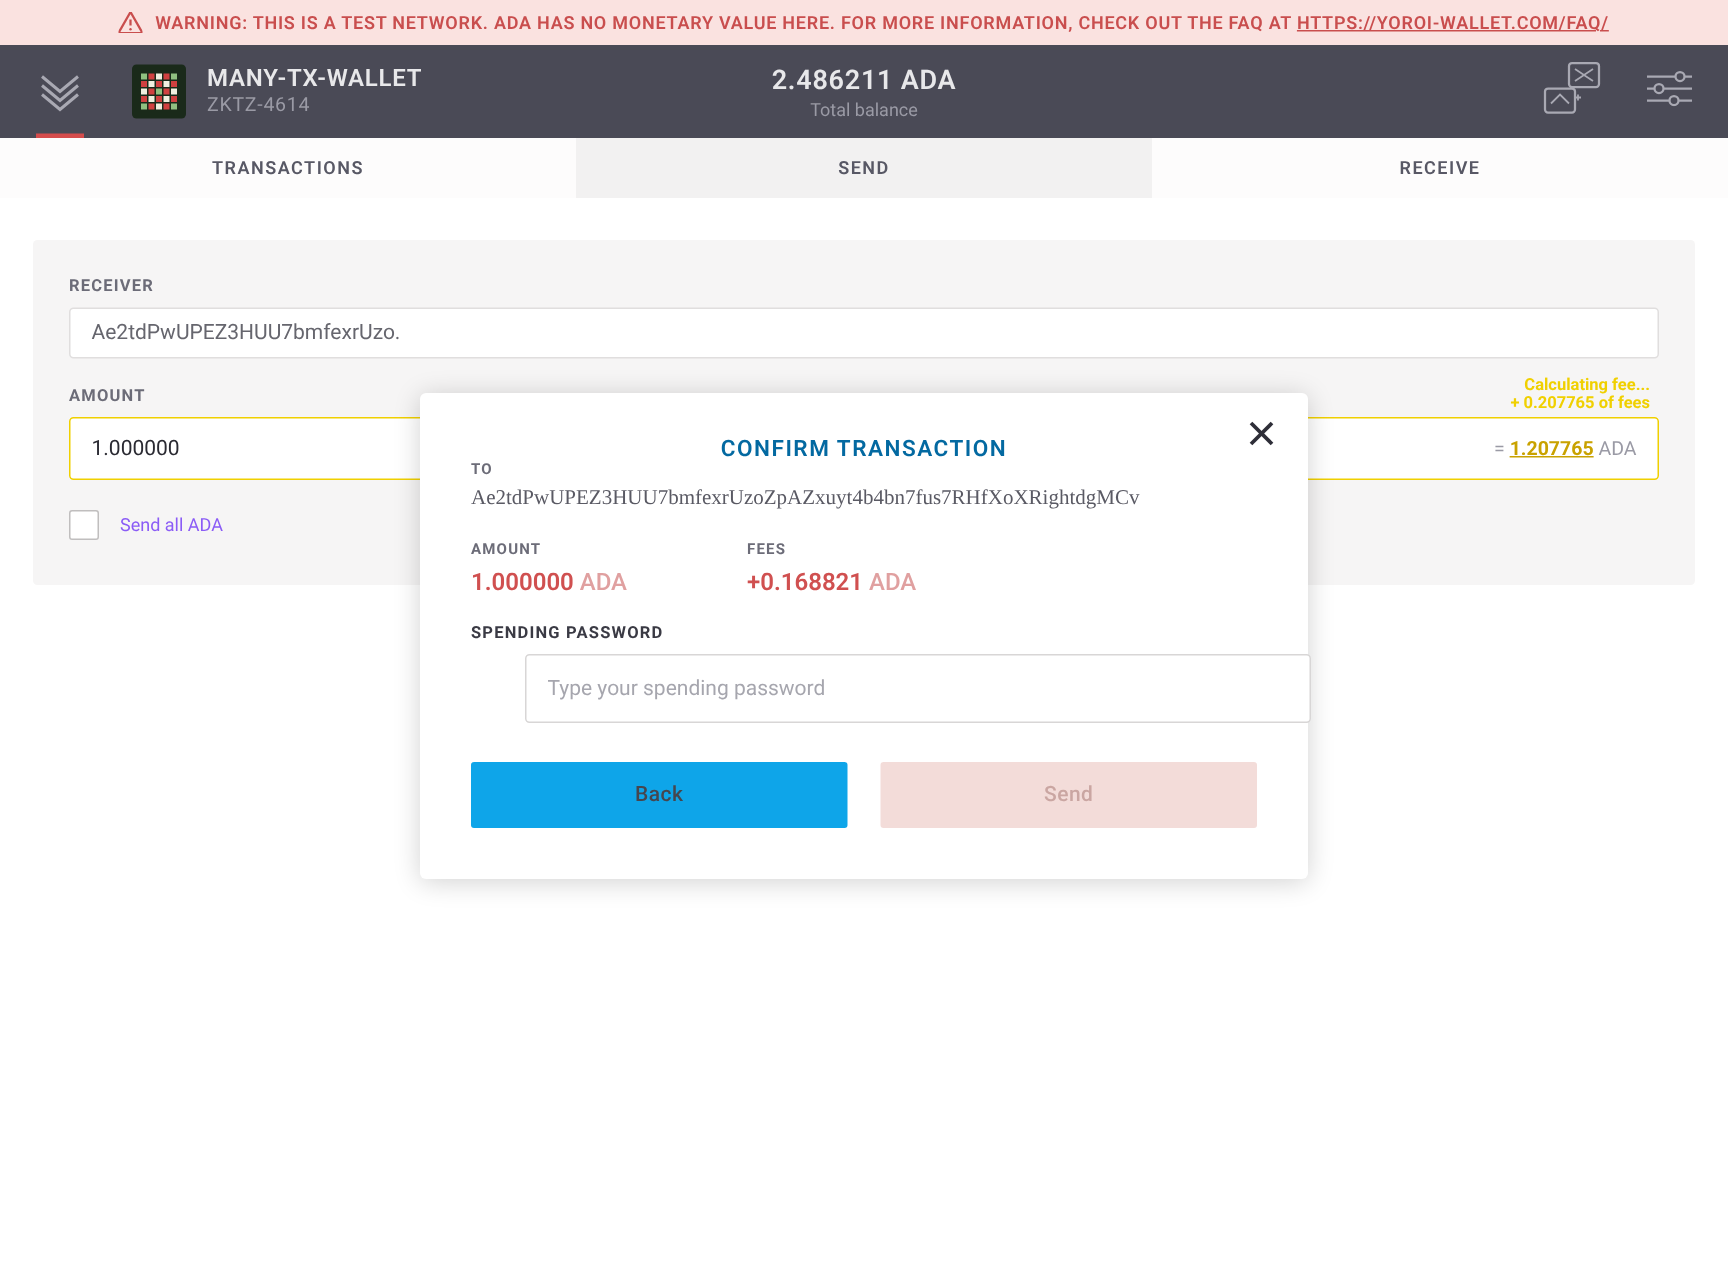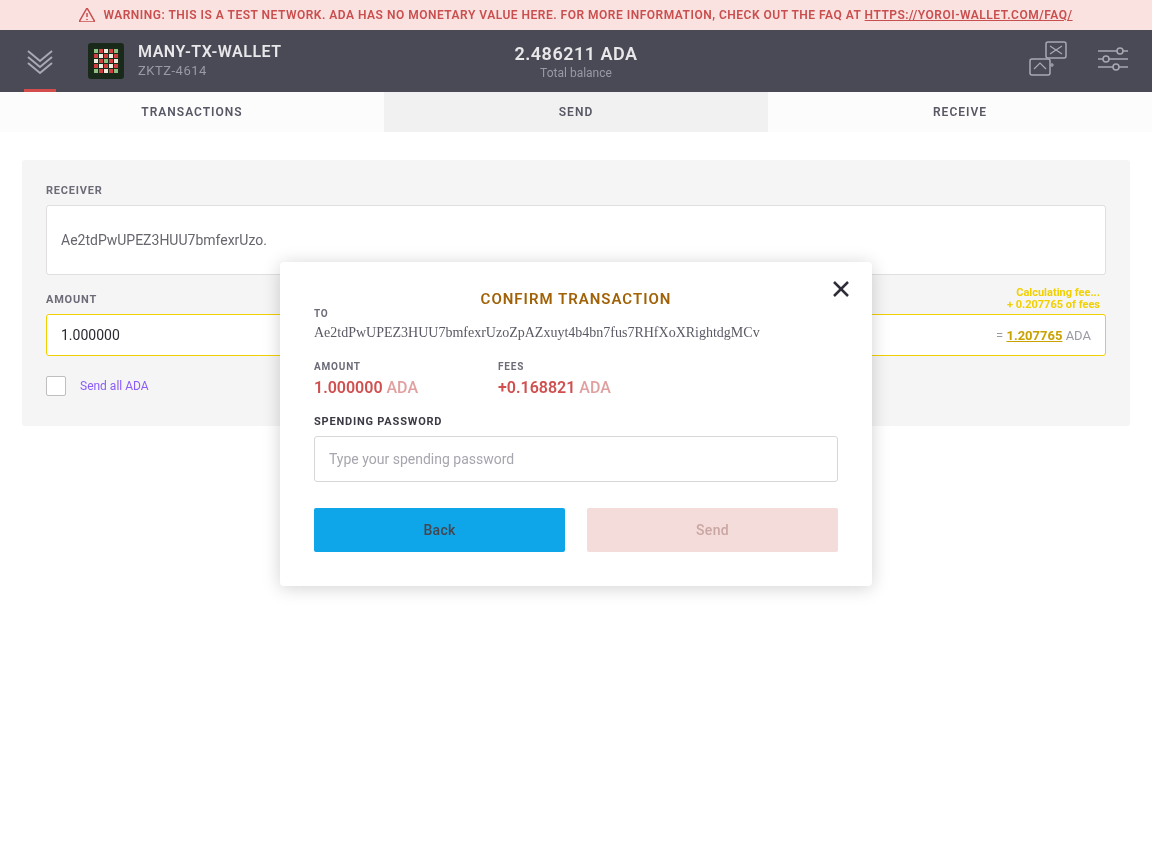--- a/index.html
+++ b/index.html
@@ -154,21 +154,21 @@
       font-size: 11px;
       font-weight: 700;
       letter-spacing: 0.8px;
       color: #6c6c78;
       margin-bottom: 8px;
     }
     .input-box {
       background: #fff;
       border: 1px solid #e0dede;
       border-radius: 3px;
-      padding: 26px 14px;
+      padding: 8px 14px;
       font-size: 14px;
       color: #66666e;
       width: 100%;
       margin-bottom: 18px;
     }
     .amount-row {
       position: relative;
     }
     .amount-meta-top {
       position: absolute;
@@ -234,21 +234,21 @@
       width: 592px;
       border-radius: 4px;
       box-shadow: 0 2px 18px rgba(0,0,0,0.18);
       padding: 28px 34px 34px 34px;
       position: relative;
     }
     .modal-title {
       font-size: 15px;
       font-weight: 600;
       letter-spacing: 1px;
-      color: #a16207;
+      color: #0369a1;
       text-align: center;
     }
     .modal-close {
       position: absolute;
       top: 18px;
       right: 22px;
       cursor: pointer;
       color: #2e2e38;
     }
     .modal-section {
@@ -291,20 +291,21 @@
       margin-top: 6px;
     }
     .modal-password-input {
       width: 100%;
       border: 1px solid #d8d6d6;
       border-radius: 3px;
       padding: 14px 14px;
       font-size: 14px;
       color: #3a3a44;
       margin-bottom: 26px;
+      margin-left: 36px;
     }
     .modal-password-input::placeholder {
       color: #a6a6ae;
     }
     .modal-buttons {
       display: flex;
       gap: 22px;
     }
     .btn {
       flex: 1;

